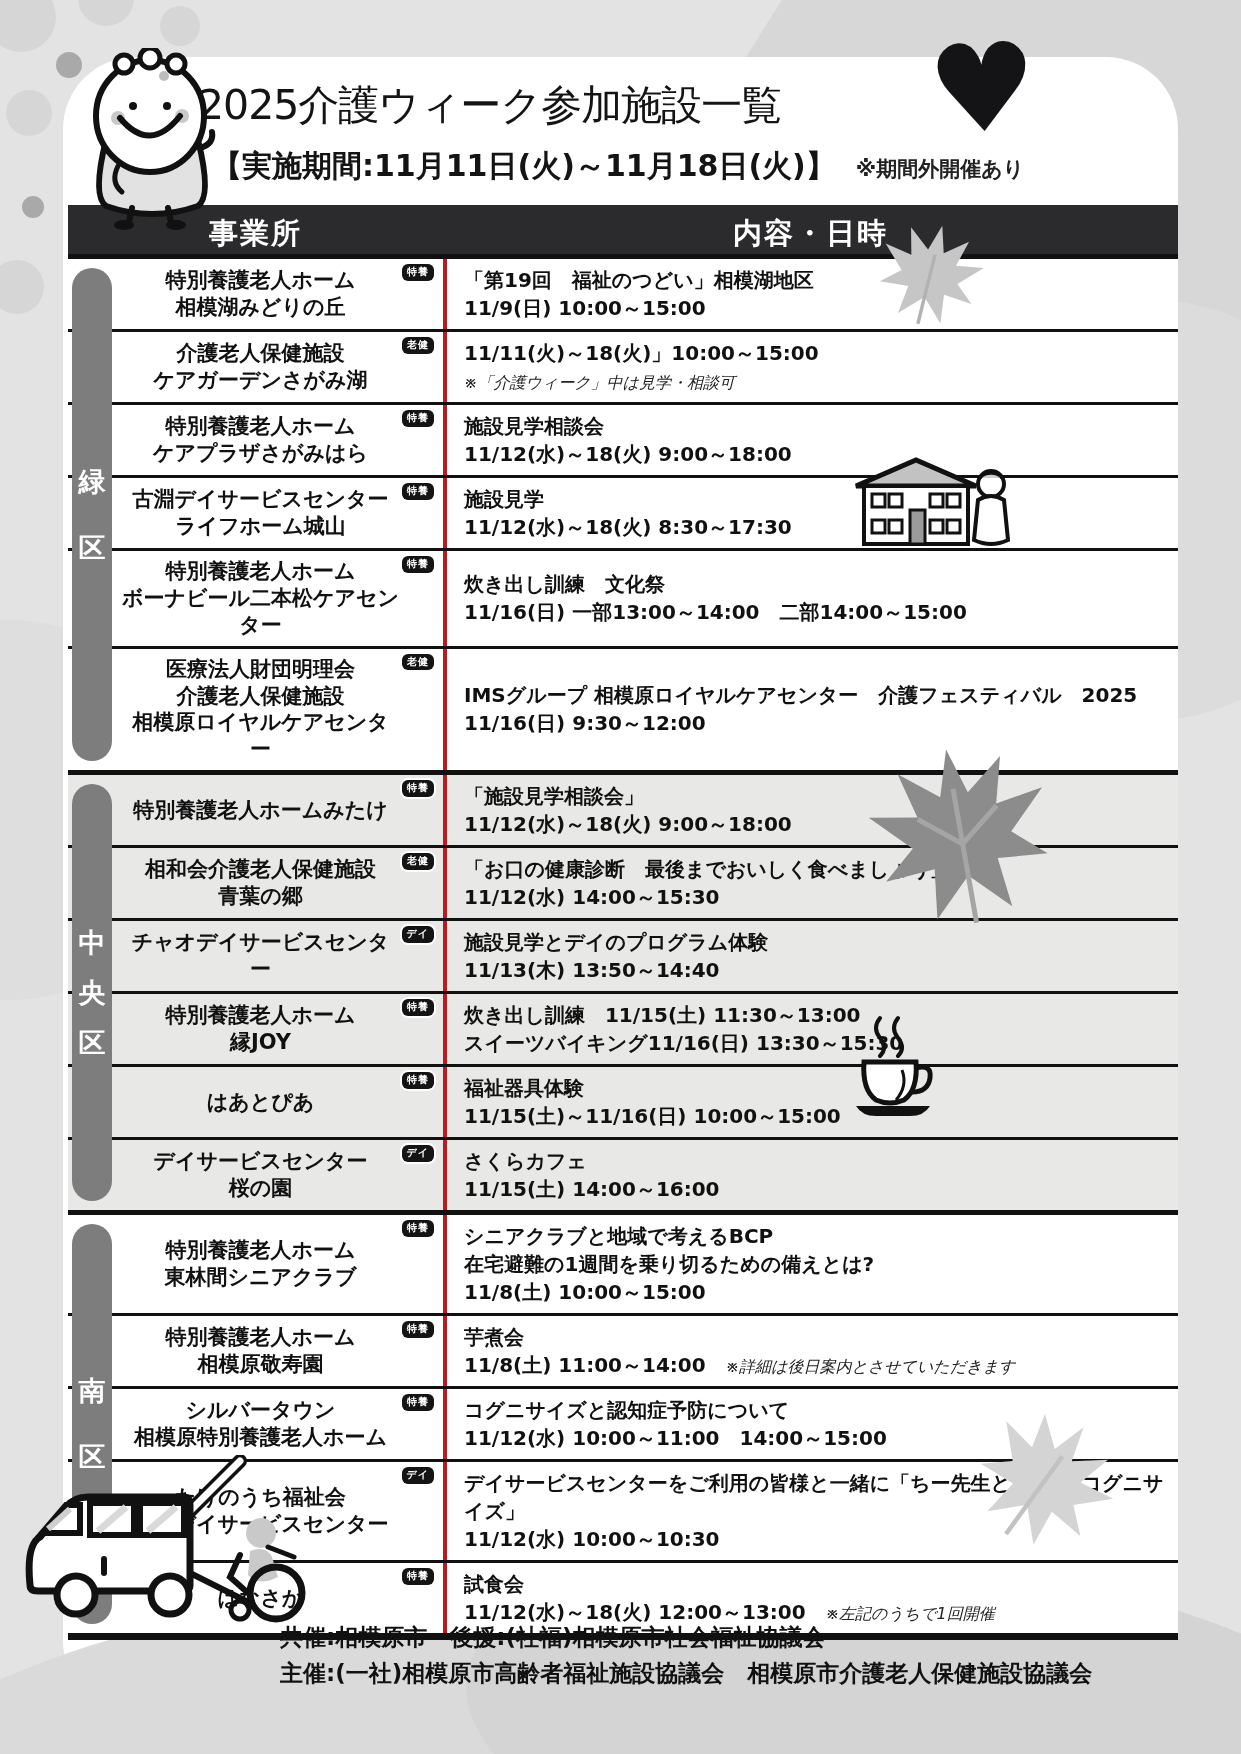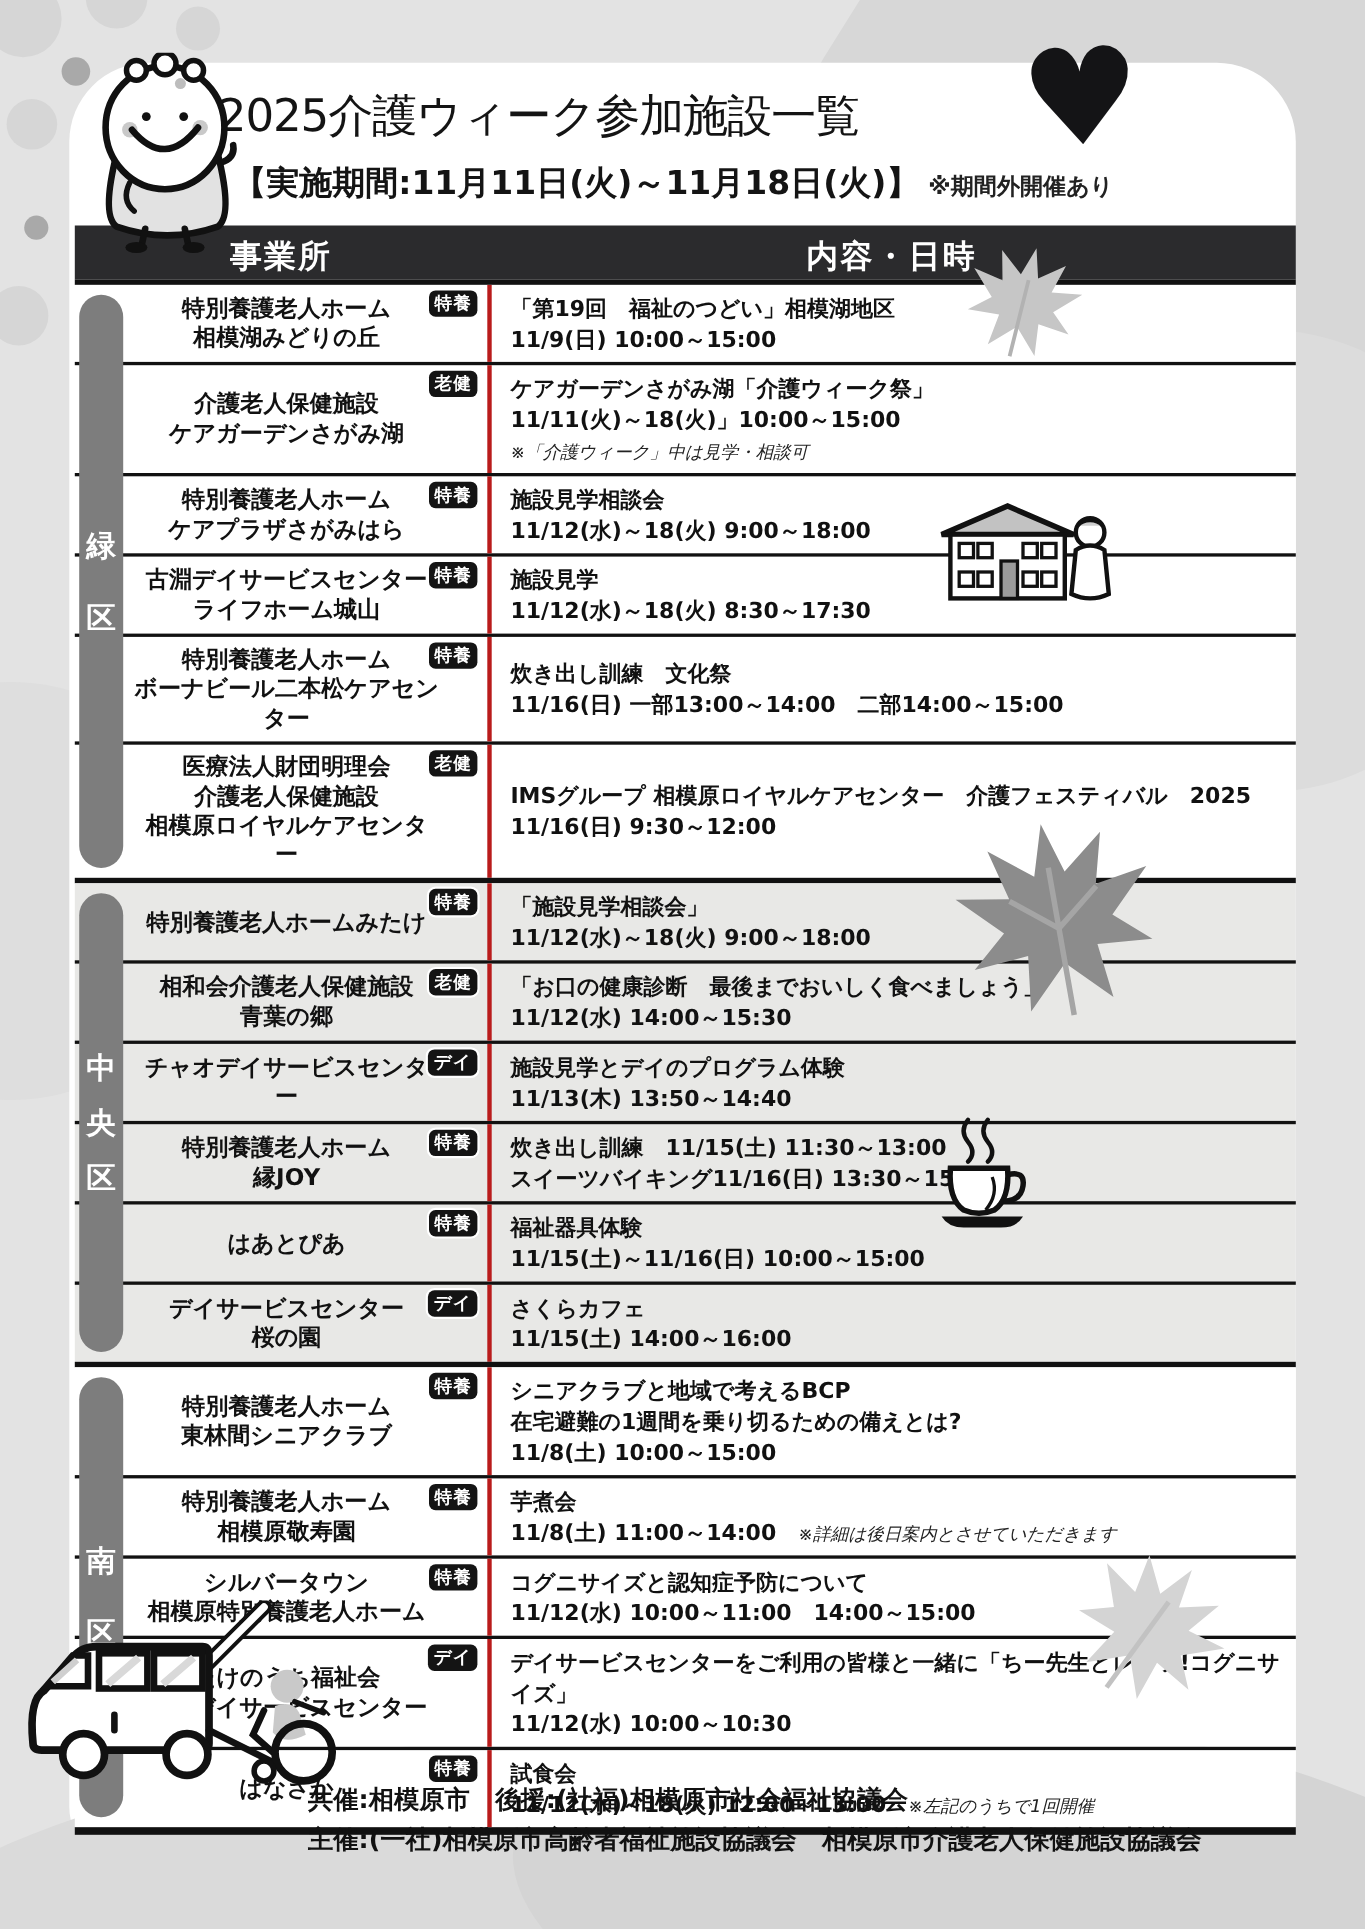--- a/index.html
+++ b/index.html
@@ -11,38 +11,38 @@
   .bgband{position:absolute;right:-160px;top:-120px;width:620px;height:420px;background:#d7d7d7;transform:rotate(32deg);border-radius:60px;}
   .bgcircle{position:absolute;border-radius:50%;background:#dcdcdc;}
   
   .card{position:absolute;left:63px;top:57px;width:1115px;height:1643px;background:#ffffff;border-radius:72px 72px 0 58px;z-index:1;}
   .swoosh1{position:absolute;left:-140px;bottom:-170px;width:1100px;height:340px;background:#dadada;border-radius:50%;transform:rotate(-6deg);z-index:2;}
   .swoosh2{position:absolute;right:-220px;bottom:-190px;width:1000px;height:380px;background:#d4d4d4;border-radius:50%;transform:rotate(9deg);z-index:2;}
   
   .title{position:absolute;left:198px;top:78px;width:790px;font-size:41px;font-weight:400;color:#141414;letter-spacing:-1px;z-index:3;white-space:nowrap;}
   .subtitle{position:absolute;left:212px;top:146px;z-index:3;white-space:nowrap;}
   .subtitle .period{font-size:30px;font-weight:900;color:#141414;}
-  .subtitle .pnote{font-size:21px;font-weight:700;color:#222;margin-left:8px;}
+  .subtitle .pnote{font-size:21px;font-weight:700;color:#222;margin-left:20px;}
   .heart{position:absolute;left:928px;top:28px;font-size:122px;color:#141416;transform:rotate(-3deg);z-index:4;line-height:1;}
   
   .table{position:absolute;left:68px;top:205px;width:1110px;z-index:3;}
   .thead{display:flex;background:#2b2b2d;color:#fff;height:49px;align-items:flex-end;font-weight:800;font-size:29px;letter-spacing:2px;}
   .thead .h1{width:375px;text-align:center;}
   .thead .h2{flex:1;text-align:center;}
   .tbody{border-bottom:7px solid #111;}
   .section{position:relative;border-top:5px solid #111;}
   .row{display:flex;min-height:66px;background:#fff;}
   .section:nth-child(even) .row{background:#e8e8e6;}
   .row + .row{border-top:3px solid #111;}
   .fcell{width:375px;position:relative;display:flex;flex-direction:column;justify-content:center;align-items:center;
          padding:7px 44px 7px 54px;box-sizing:border-box;font-weight:800;font-size:21px;line-height:1.28;text-align:center;color:#111;}
   .ccell{flex:1;border-left:4px solid #b91c1c;display:flex;flex-direction:column;justify-content:center;
          padding:7px 10px 7px 17px;box-sizing:border-box;font-size:20px;font-weight:800;line-height:1.4;color:#111;}
   .cline .note{font-size:16px;font-weight:400;color:#222;font-style:italic;}
-  .badge{position:absolute;top:5px;right:9px;background:#141414;color:#fff;font-size:16px;font-weight:700;
+  .badge{position:absolute;top:5px;right:9px;background:#141414;color:#fff;font-size:10px;font-weight:700;
          padding:2px 5px;border-radius:6px;letter-spacing:1px;line-height:1.25;box-shadow:0 0 0 2px #fff;}
   .pill{position:absolute;left:4px;top:9px;bottom:9px;width:40px;background:#7d7d7d;border-radius:21px;z-index:2;
         display:flex;flex-direction:column;justify-content:center;align-items:center;gap:30px;color:#fff;font-size:27px;font-weight:800;}
   
   .footer{position:absolute;left:68px;top:1620px;width:1110px;padding-left:212px;box-sizing:border-box;z-index:4;
           font-size:23px;font-weight:800;color:#111;line-height:1.55;}
   
   .illus{position:absolute;z-index:4;}
   .illus svg{display:block;}
 </style>
@@ -115,21 +115,20 @@
               <div class="cline"><span class="main">11/9(日) 10:00～15:00</span></div>
             </div>
           </div>
           <div class="row">
             <div class="fcell">
               <div>介護老人保健施設</div>
               <div>ケアガーデンさがみ湖</div>
               <span class="badge">老健</span>
             </div>
             <div class="ccell">
-              <div class="cline"><span class="main">ケアガーデンさがみ湖「介護ウィーク祭」</span></div>
               <div class="cline"><span class="main">11/11(火)～18(火)」10:00～15:00</span></div>
               <div class="cline"><span class="note">※「介護ウィーク」中は見学・相談可</span></div>
             </div>
           </div>
           <div class="row">
             <div class="fcell">
               <div>特別養護老人ホーム</div>
               <div>ケアプラザさがみはら</div>
               <span class="badge">特養</span>
             </div>

